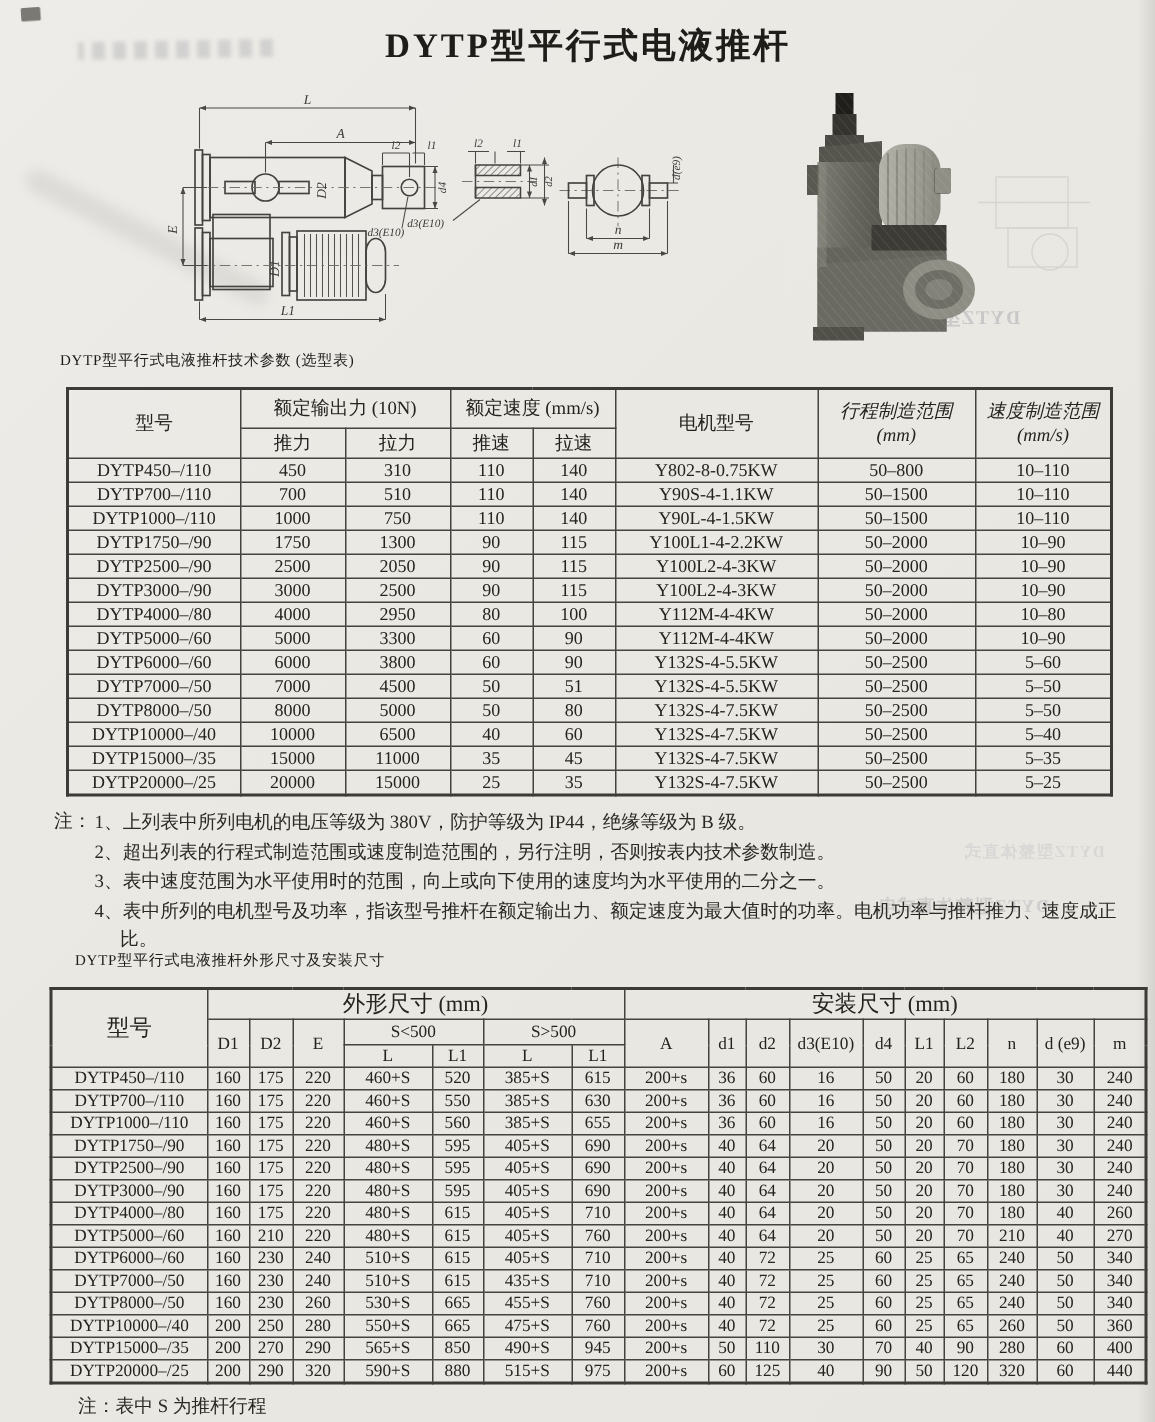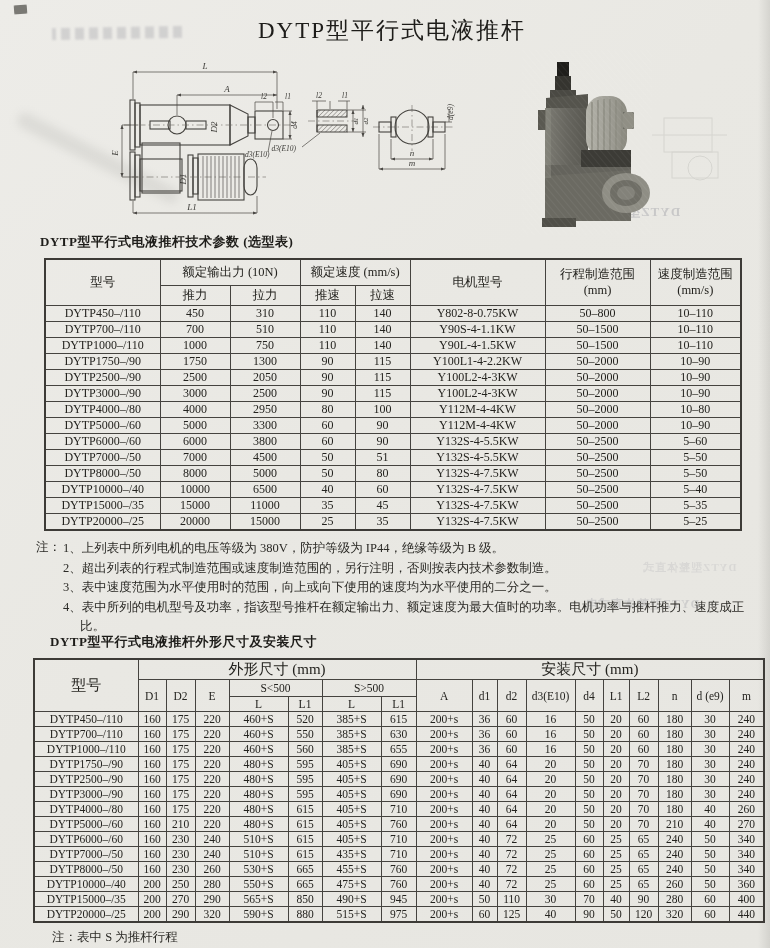--- a/index.html
+++ b/index.html
@@ -18,44 +18,44 @@
     background:repeating-linear-gradient(90deg,#8f8f98 0 9px,transparent 9px 14px);}
   .smudge-diag{position:absolute;left:8px;top:150px;width:180px;height:16px;opacity:.22;
     transform:rotate(27deg);filter:blur(4px);background:#a6a6a2;border-radius:8px;}
   .bleed-text{position:absolute;transform:scaleX(-1);color:#95959e;font-weight:bold;
     font-size:13px;letter-spacing:1px;filter:blur(.4px);white-space:nowrap;}
   .bleed-a{left:556px;top:203px;opacity:.38;}
   .bleed-b{left:584px;top:596px;opacity:.30;font-size:12px;}
   .bleed-c{left:642px;top:560px;opacity:.18;font-size:11px;}
 
   .title{position:absolute;top:15px;left:0;right:0;text-align:center;
-    font-size:23px;font-weight:normal;letter-spacing:2px;color:#1e1d1a;padding-left:14px;}
-
-  .sec-heading{position:absolute;font-size:13px;font-weight:bold;color:#1e1d1a;letter-spacing:.5px;}
+    font-size:23px;font-weight:bold;letter-spacing:2px;color:#1e1d1a;padding-left:14px;}
+
+  .sec-heading{position:absolute;font-size:10px;font-weight:normal;color:#1e1d1a;letter-spacing:.5px;}
   .sec-heading.h1{left:40px;top:233px;}
   .sec-heading.h2{left:37px;top:633px;margin-left:13px;}
 
   svg text{font-family:"Liberation Serif","DejaVu Serif",serif;}
 
   
   table{border-collapse:collapse;table-layout:fixed;position:absolute;background:transparent;}
   th,td{border:1px solid #45433f;text-align:center;vertical-align:middle;
     padding:0;overflow:hidden;white-space:nowrap;}
   th{font-weight:normal;}
   .t-params{left:44px;top:258px;width:696px;font-size:12px;}
   .t-params thead tr:first-child th{height:25px;font-size:12.5px;}
   .t-params thead tr:last-child th{height:19px;font-size:12.5px;margin-left:16px;}
   .t-params td{height:14.6px;}
   .t-dims{left:33px;top:658px;width:730px;font-size:11.5px;}
   .t-dims thead tr:nth-child(1) th{height:16px;font-size:15px;}
   .t-dims thead tr:nth-child(2) th{height:16px;font-size:11.5px;}
   .t-dims thead tr:nth-child(3) th{height:14px;}
   .t-dims td{height:14px;}
   table{border:2px solid #3d3b37;}
-  .pre{white-space:pre-line;line-height:1.25;}
+  .pre{white-space:pre-line;line-height:1.25;font-style:italic;}
 
   .notes{position:absolute;left:36px;top:539px;width:712px;font-size:12.5px;color:#2a2925;}
   .notes-label{position:absolute;left:0;top:0;}
   .notes-list{margin-left:27px;}
   .note-item{padding-left:17px;text-indent:-17px;line-height:19.5px;}
 
   .bottom-note{position:absolute;left:52px;top:929px;font-size:12.5px;color:#2a2925;}
 </style>
 </head>
 <body>

